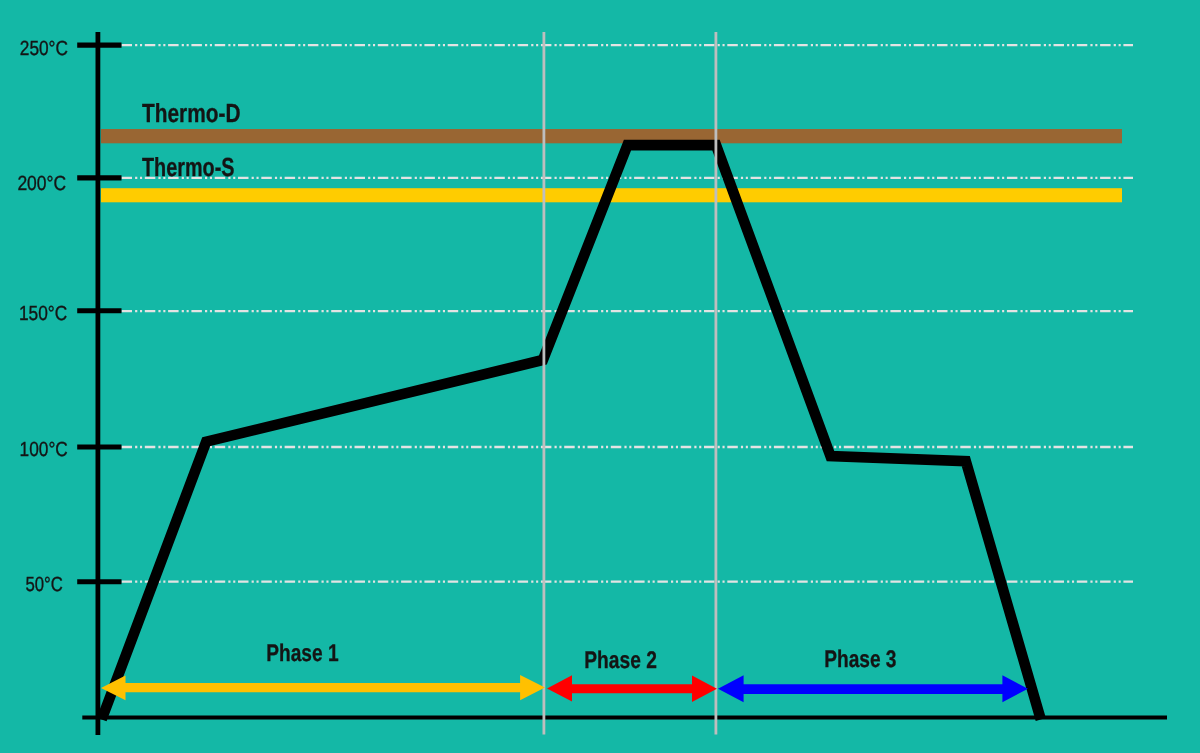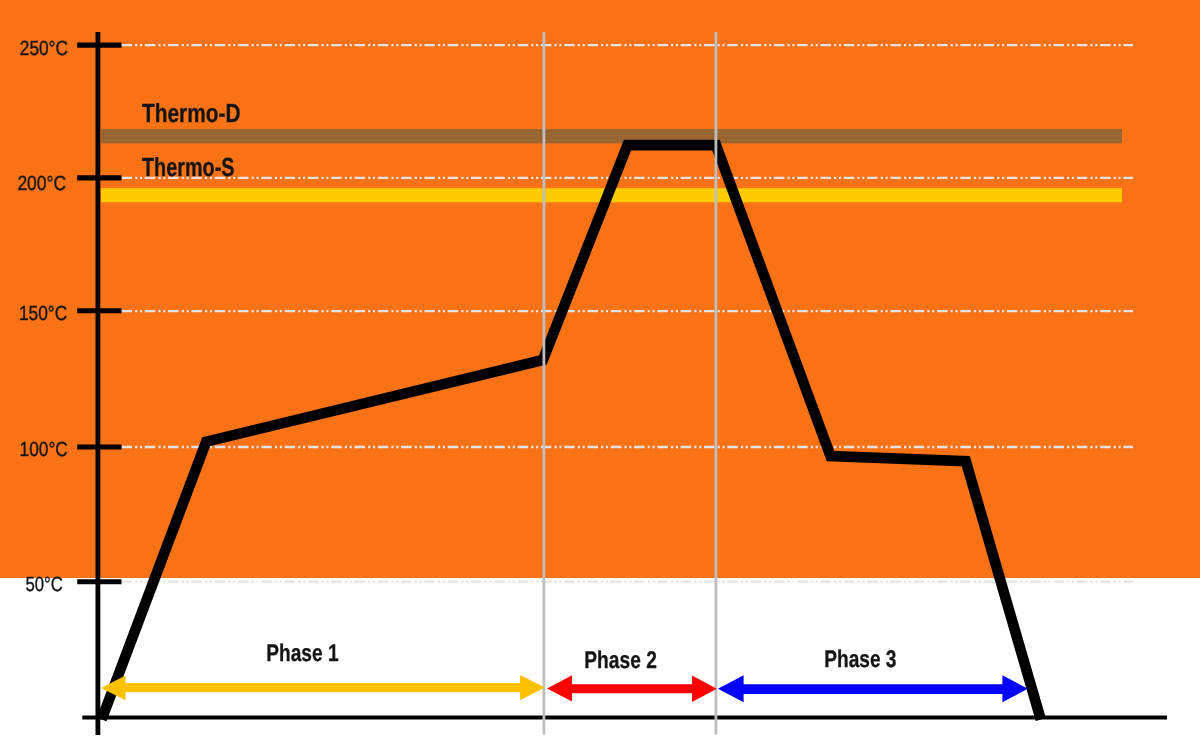--- a/index.html
+++ b/index.html
@@ -1,21 +1,21 @@
 <!DOCTYPE html>
 <html><head>
 <meta charset="utf-8">
 <title>Heat Treatment Temperature Profile</title>
 <style>
   html,body{margin:0;padding:0;background:#ffffff;}
   body{width:1200px;height:753px;overflow:hidden;
        font-family:"Liberation Sans",sans-serif;
        -webkit-font-smoothing:antialiased;
        text-rendering:geometricPrecision;}
-  #stage{position:relative;width:1200px;height:578px;background:#f97316;}
+  #stage{position:relative;width:1200px;height:753px;background:#14b8a6;}
   svg.chart{position:absolute;left:0;top:0;display:block;}
   .ticklabel{will-change:transform;font-family:"Liberation Sans",sans-serif;font-size:20.5px;font-weight:400;fill:#141414;stroke:#141414;stroke-width:0.35px;paint-order:stroke;}
   .bandlabel{will-change:transform;font-family:"Liberation Sans",sans-serif;font-size:26.2px;font-weight:700;fill:#141414;stroke:#141414;stroke-width:0.3px;paint-order:stroke;}
   .phaselabel{will-change:transform;font-family:"Liberation Sans",sans-serif;font-size:24px;font-weight:700;fill:#141414;stroke:#141414;stroke-width:0.3px;paint-order:stroke;}
 </style>
 </head>
 <body>
 
 <div id="stage">
 <svg class="chart" width="1200" height="753" viewBox="0 0 1200 753" shape-rendering="geometricPrecision">

